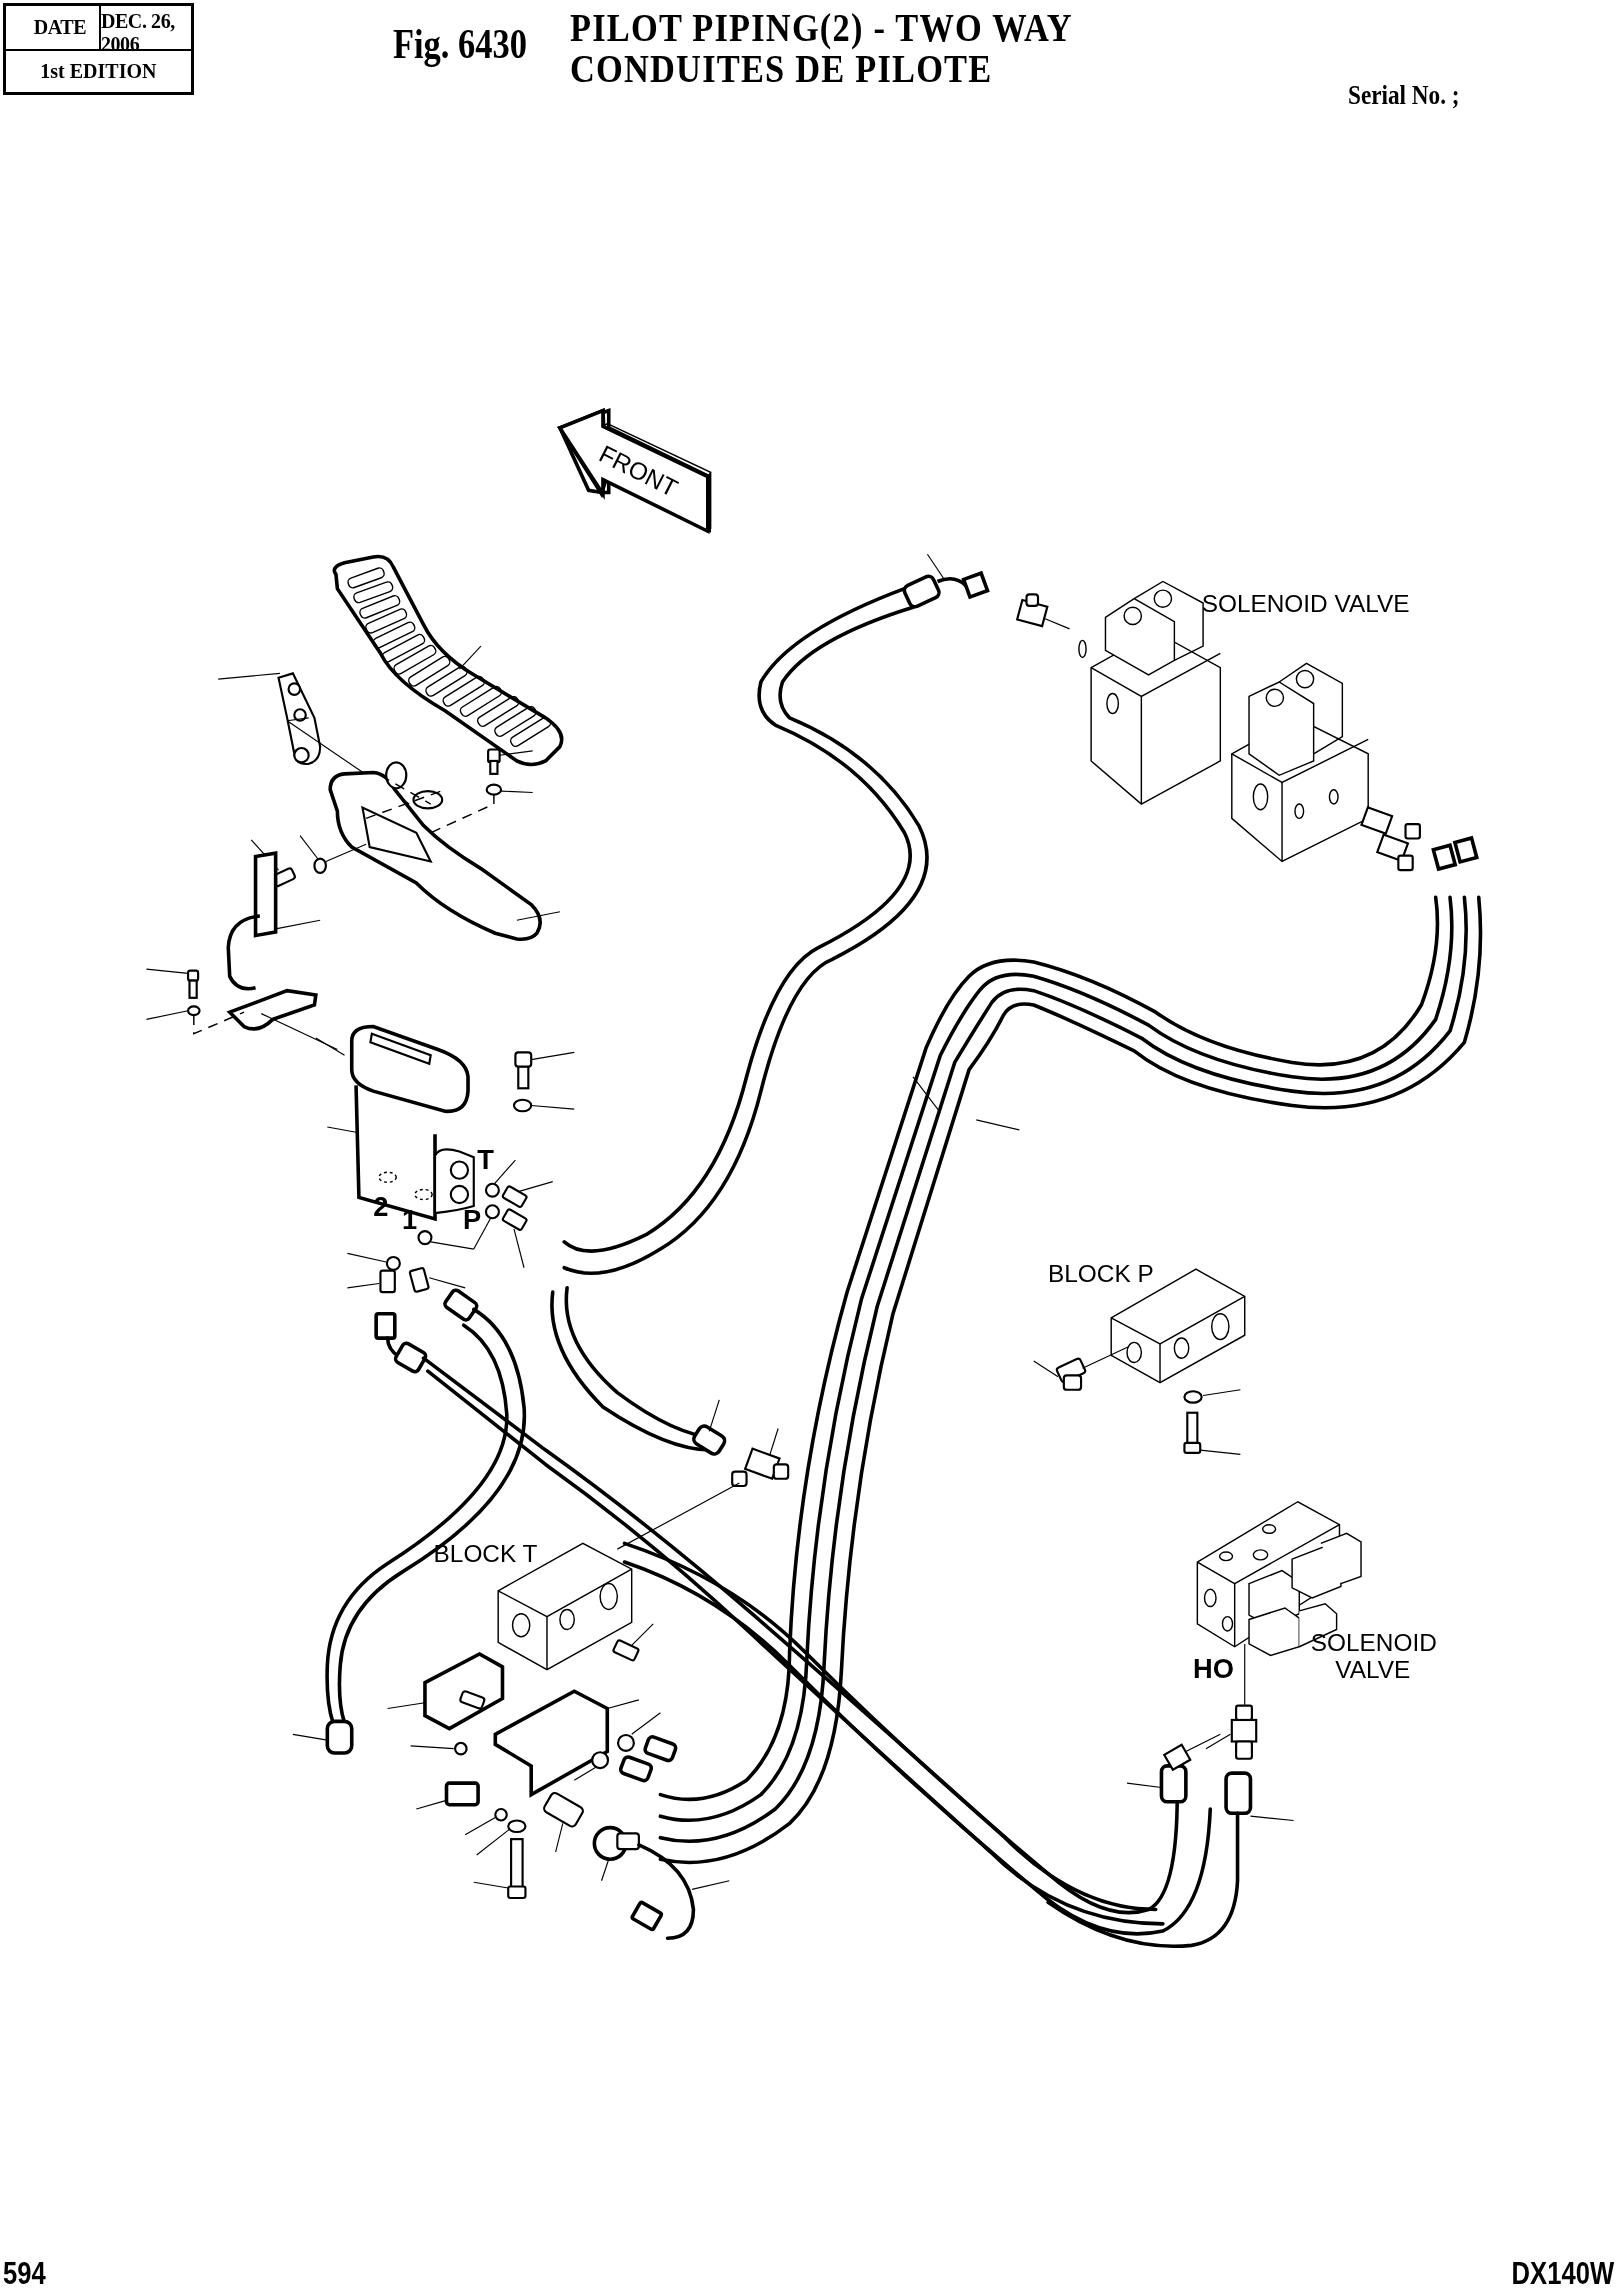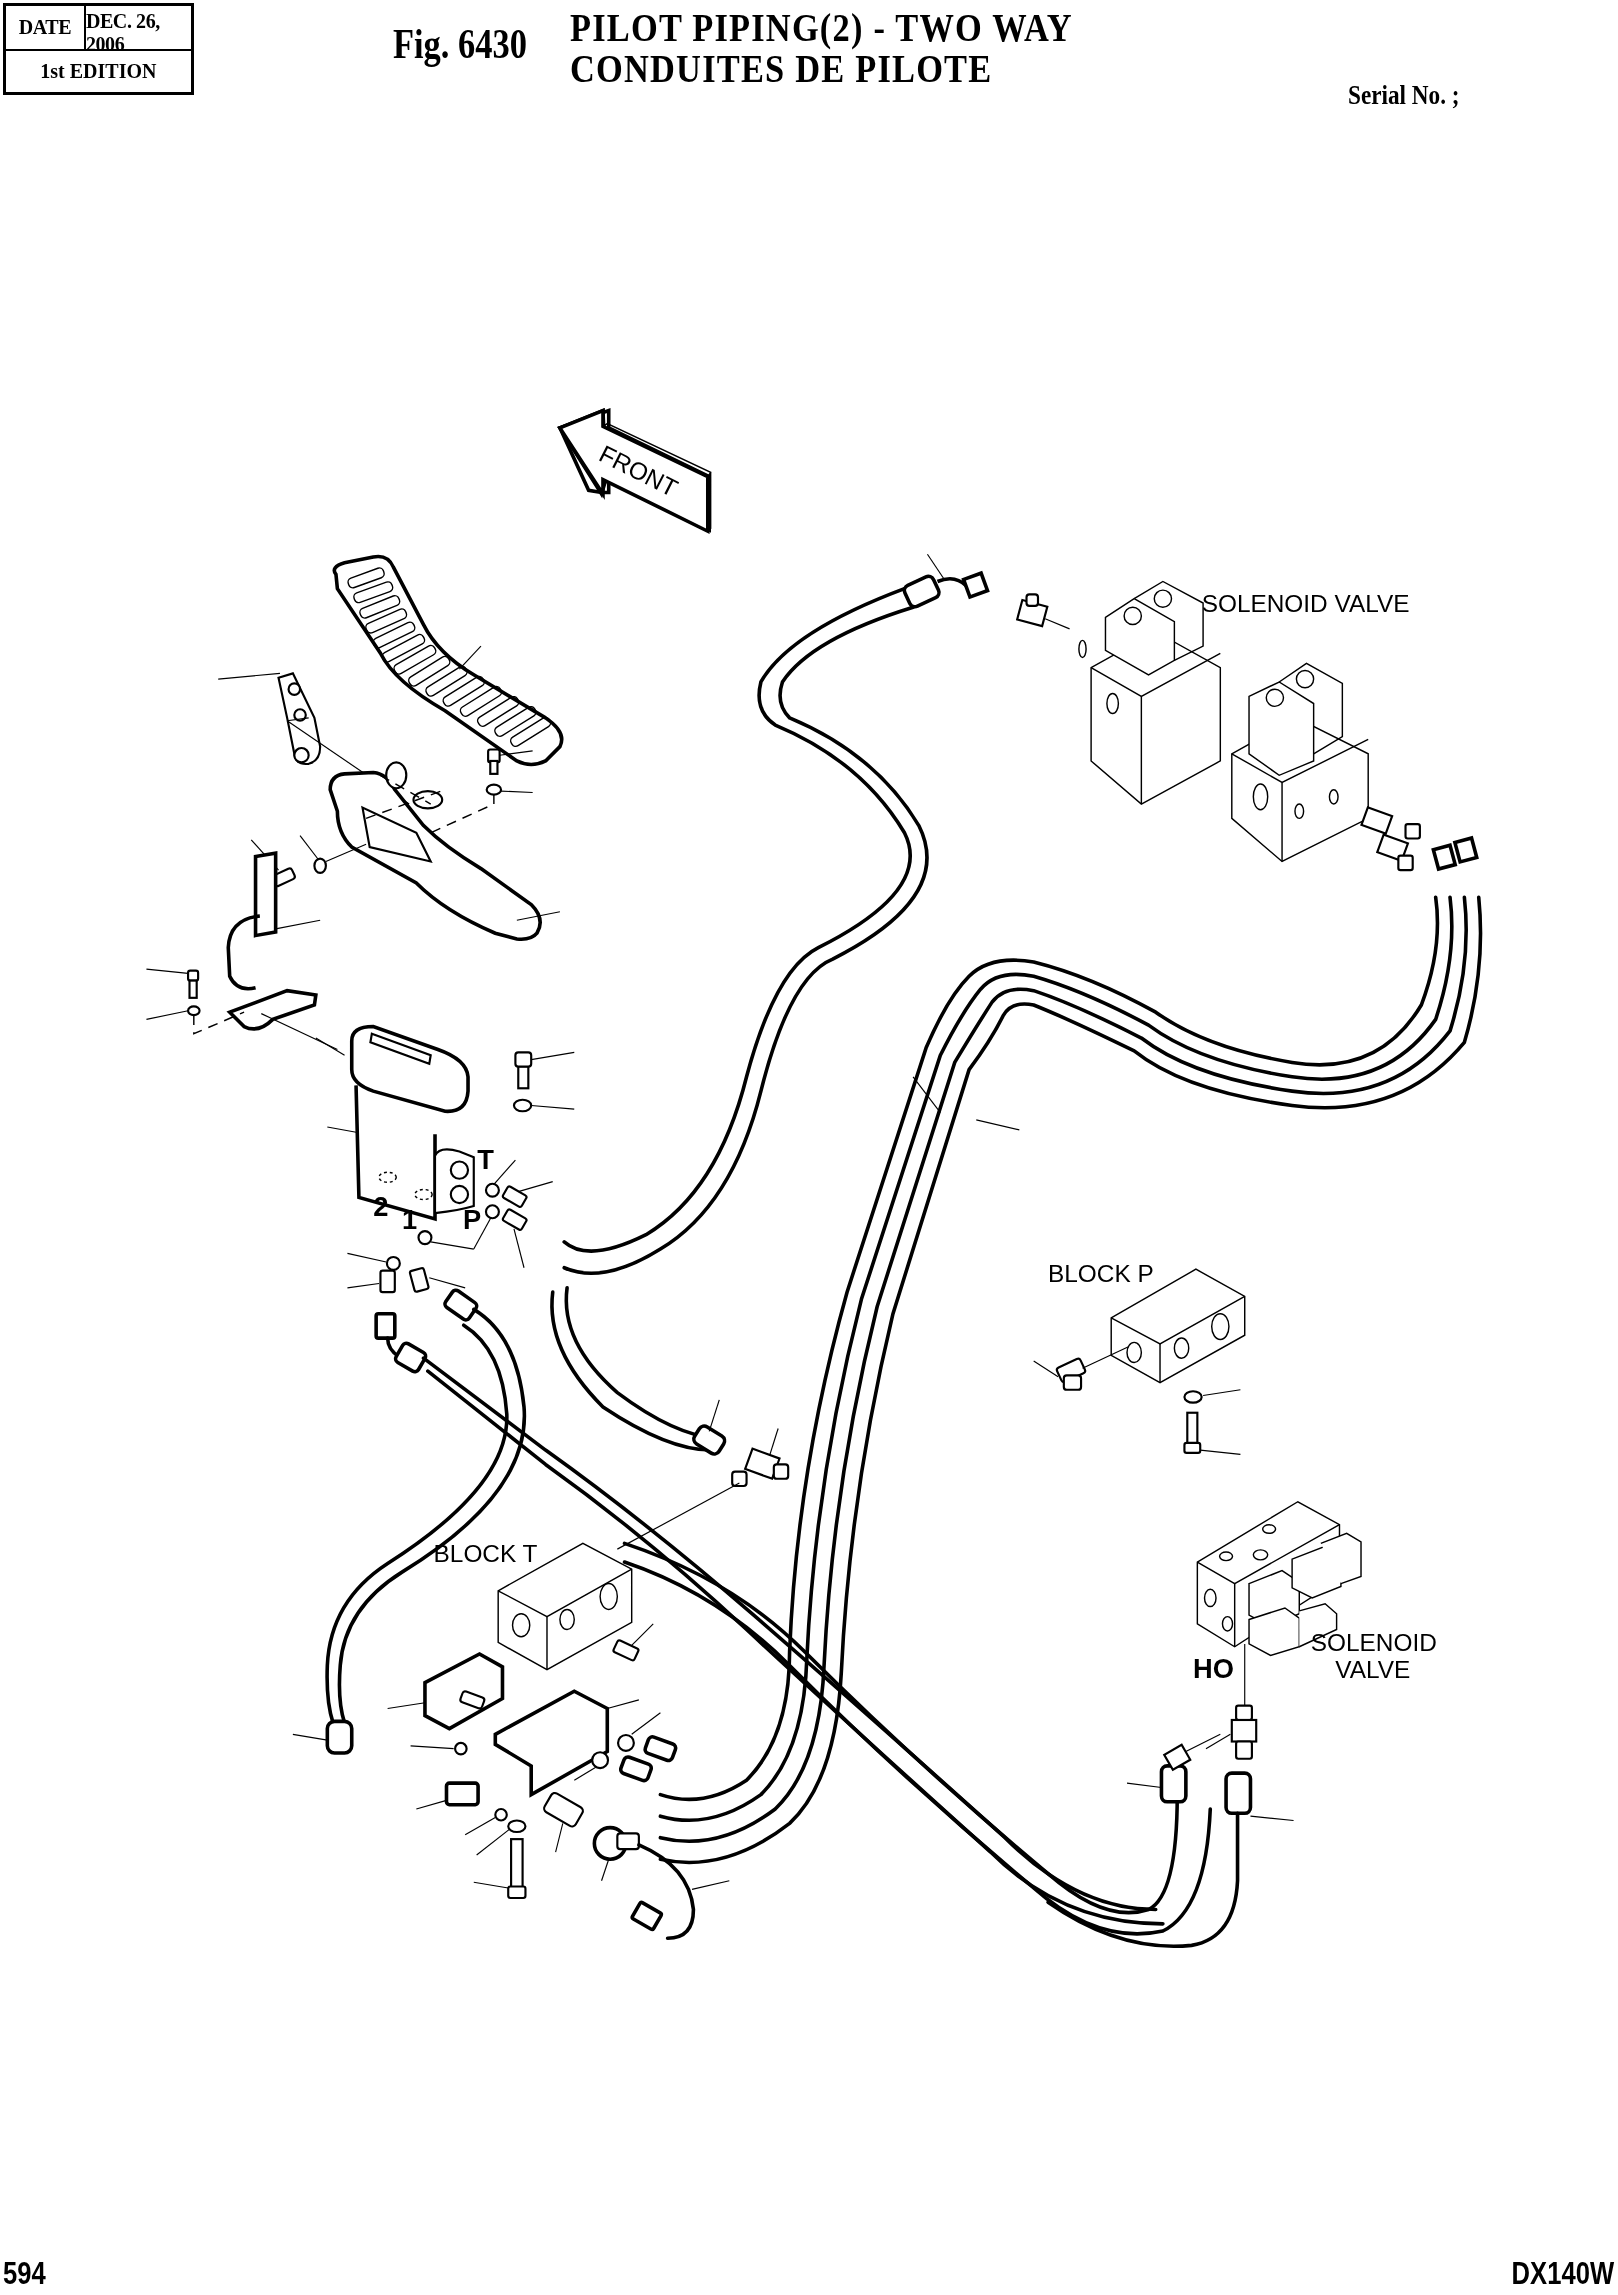--- a/index.html
+++ b/index.html
@@ -1,18 +1,18 @@
 <!DOCTYPE html>
 <html style="font-size:11.5px"><head>
 <meta charset="utf-8">
 <style>
   html,body{margin:0;padding:0;background:#ffffff;}
   body{width:1618px;height:2295px;position:relative;overflow:hidden;font-family:"Liberation Serif",serif;color:#000;}
   .hdr-box{position:absolute;left:2.9px;top:2.9px;width:191px;height:92px;border:3.6px solid #000;box-sizing:border-box;}
-  .hdr-row{display:flex;height:43px;border-bottom:2.2px solid #000;}
+  .hdr-row{display:flex;height:43px;border-bottom:2.2px solid #000;padding-left:15px;}
   .hdr-cell{display:flex;align-items:center;justify-content:center;font-weight:bold;font-size:20px;font-family:"Liberation Serif",serif;letter-spacing:-0.4px;}
   .hdr-date-label{width:78px;border-right:2.2px solid #000;}
   .hdr-date-val{flex:1;margin-top:11px;}
   .hdr-edition{height:42px;display:flex;align-items:center;justify-content:center;font-weight:bold;font-size:20px;}
   .fig-num{position:absolute;left:393px;top:20px;font-weight:bold;font-size:42px;transform:scaleX(0.82);transform-origin:left top;white-space:nowrap;}
   .title-en{position:absolute;left:570px;top:4.3px;font-weight:bold;font-size:40px;transform:scaleX(0.86);transform-origin:left top;white-space:nowrap;letter-spacing:1.4px;}
   .title-fr{position:absolute;left:570px;top:45px;font-weight:bold;font-size:40px;transform:scaleX(0.86);transform-origin:left top;white-space:nowrap;letter-spacing:1.4px;}
   .serial{position:absolute;left:1348px;top:80px;font-weight:bold;font-size:27px;transform:scaleX(0.86);transform-origin:left top;white-space:nowrap;}
   .page-num{position:absolute;left:2.9px;top:2255px;font-family:"Liberation Sans",sans-serif;font-weight:bold;font-size:32px;transform:scaleX(0.8);transform-origin:left top;}
   .model{position:absolute;right:4.3px;top:2255px;font-family:"Liberation Sans",sans-serif;font-weight:bold;font-size:32px;transform:scaleX(0.8);transform-origin:right top;}

